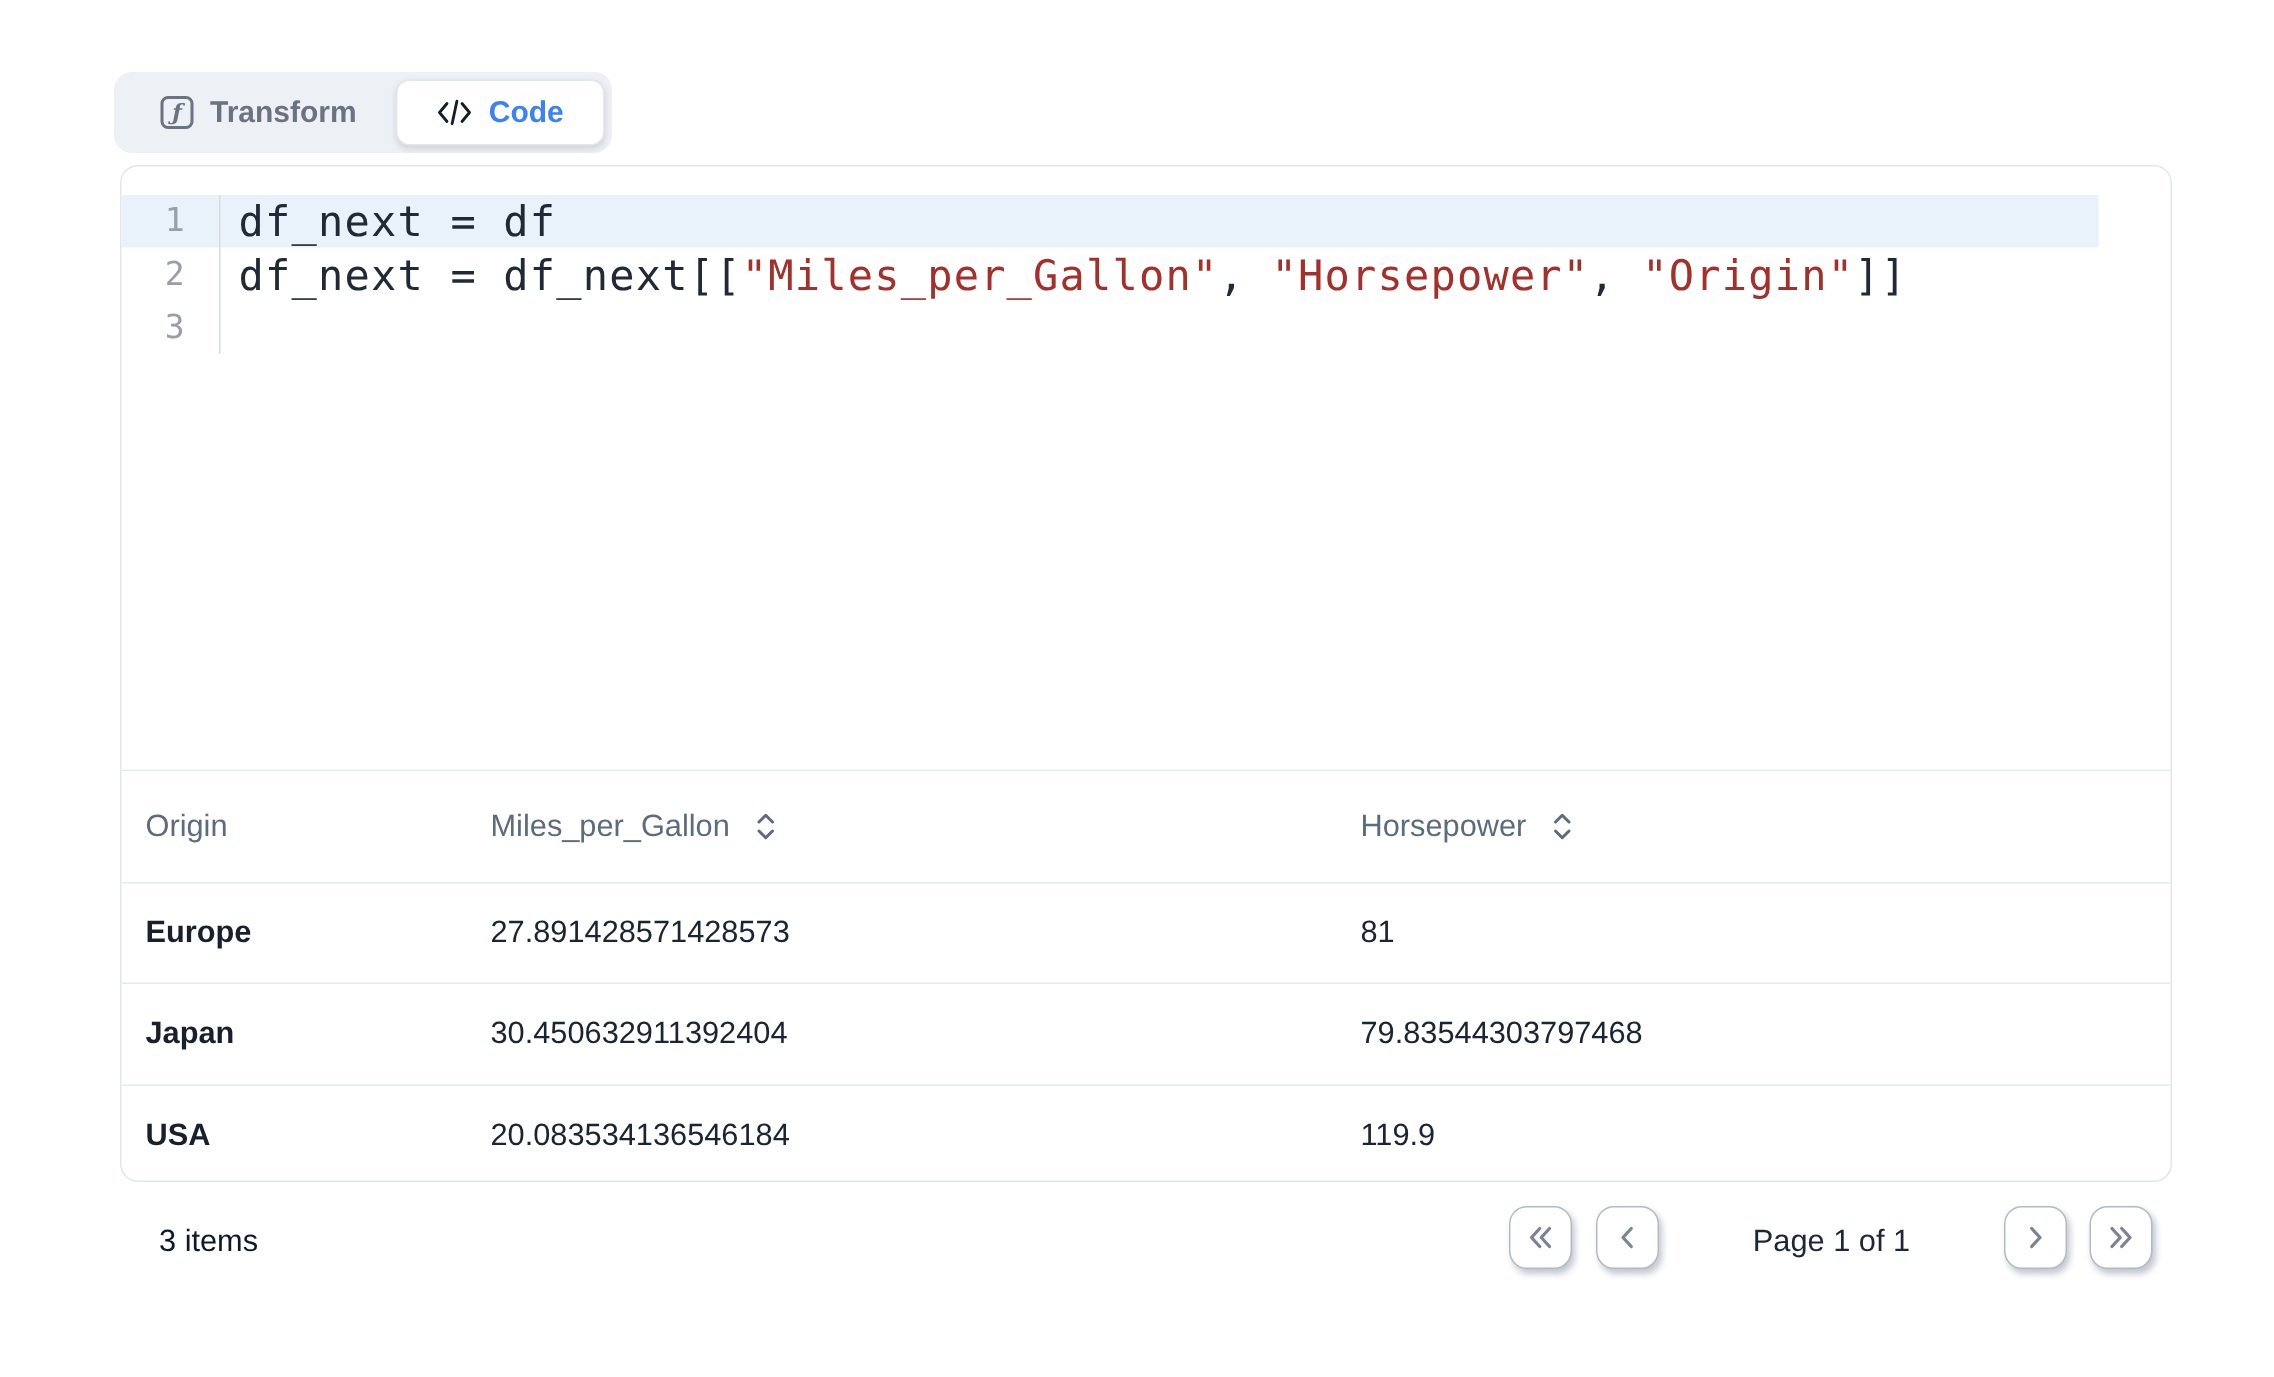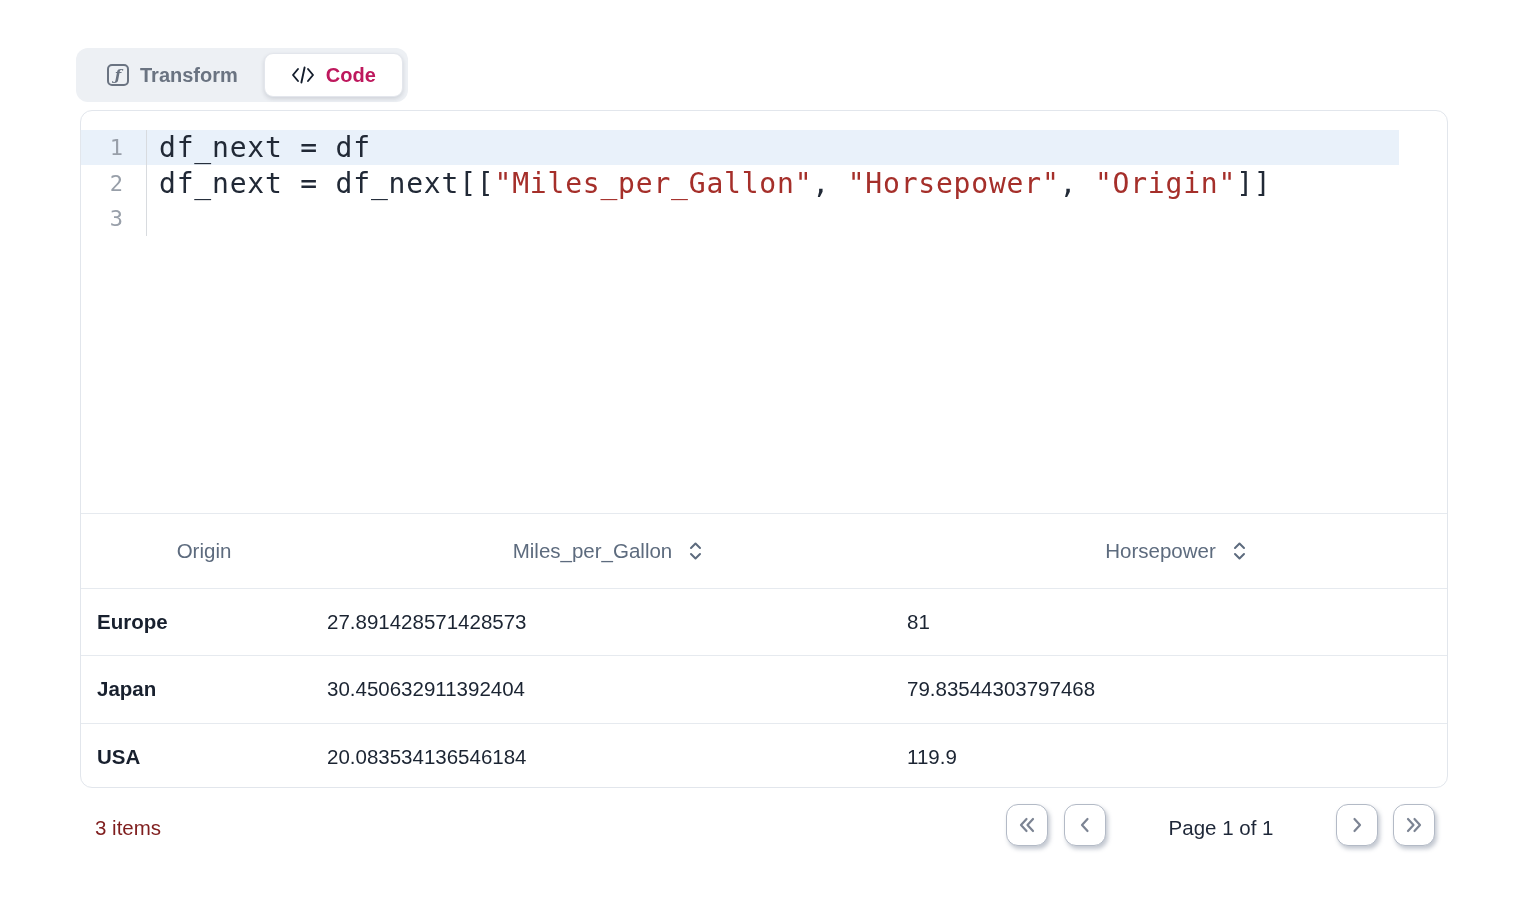--- a/index.html
+++ b/index.html
@@ -7,21 +7,21 @@
 
   
   .tab-toggle {
     position: absolute; left: 76px; top: 48px;
     height: 54px; display: inline-flex; align-items: center;
     background: #edf0f4; border-radius: 12px; padding: 5px;
   }
   .tab { display: flex; align-items: center; gap: 11px; height: 44px; padding: 0 26px; border-radius: 9px; font-size: 20px; cursor: pointer; }
   .tab.inactive { color: #6a7381; font-weight: 600; }
   .tab.active {
-    background: #ffffff; color: #be185d; font-weight: 700;
+    background: #ffffff; color: #3b82f6; font-weight: 700;
     border: 1px solid #e3e6ec; box-shadow: 0 2px 4px rgba(25,35,55,0.14);
   }
   .fn-icon {
     width: 22px; height: 22px; border: 2px solid #6a7381; border-radius: 5px;
     display: flex; align-items: center; justify-content: center;
     font-family: "DejaVu Serif", serif; font-style: italic; font-size: 15px; font-weight: 600; color: #6a7381;
   }
 
   
   .panel {
@@ -38,28 +38,28 @@
     font-size: 22px; color: #989fa9; border-right: 1px solid #d8dbdf; height: 100%;
     display: flex; align-items: center; justify-content: flex-end;
   }
   .line-content { padding-left: 12px; font-size: 28px; letter-spacing: 0.8px; color: #212936; white-space: pre; }
   .tok-str { color: #a52f2a; }
 
   
   .data-table { border-top: 1px solid #e6eaef; }
   .t-row { display: grid; grid-template-columns: 230px 580px 1fr; align-items: center; }
   .t-head { height: 74px; color: #5d6b7e; font-size: 20.5px; }
-  .t-head .cell { display: flex; align-items: center; justify-content: center; }
+  .t-head .cell { display: flex; align-items: center; }
   .t-body-row { height: 67.3px; border-top: 1px solid #e6eaef; font-size: 20.5px; color: #1b2432; }
   .cell { padding-left: 16px; }
   .cell.origin { font-weight: 700; color: #18202e; }
   .sort-icon { margin-left: 14px; display: inline-flex; }
 
   
-  .footer-items { position: absolute; left: 95px; top: 816px; font-size: 20.5px; color: #7f1d1d; }
+  .footer-items { position: absolute; left: 106px; top: 816px; font-size: 20.5px; color: #0f172a; }
   .page-label { position: absolute; left: 1130px; top: 816px; width: 182px; text-align: center; font-size: 20.5px; font-weight: 500; color: #1e2738; }
   .pg-btn {
     position: absolute; top: 804px; width: 42px; height: 42px;
     background: #ffffff; border: 1.5px solid #b3bac6; border-radius: 12px;
     display: flex; align-items: center; justify-content: center; cursor: pointer;
     box-shadow: 2px 3px 4px rgba(120,130,150,0.45); color: #7c8493;
   }
   .pg-btn svg { stroke: #7c8493; }
   #btn-first { left: 1006px; }
   #btn-prev  { left: 1064px; }

